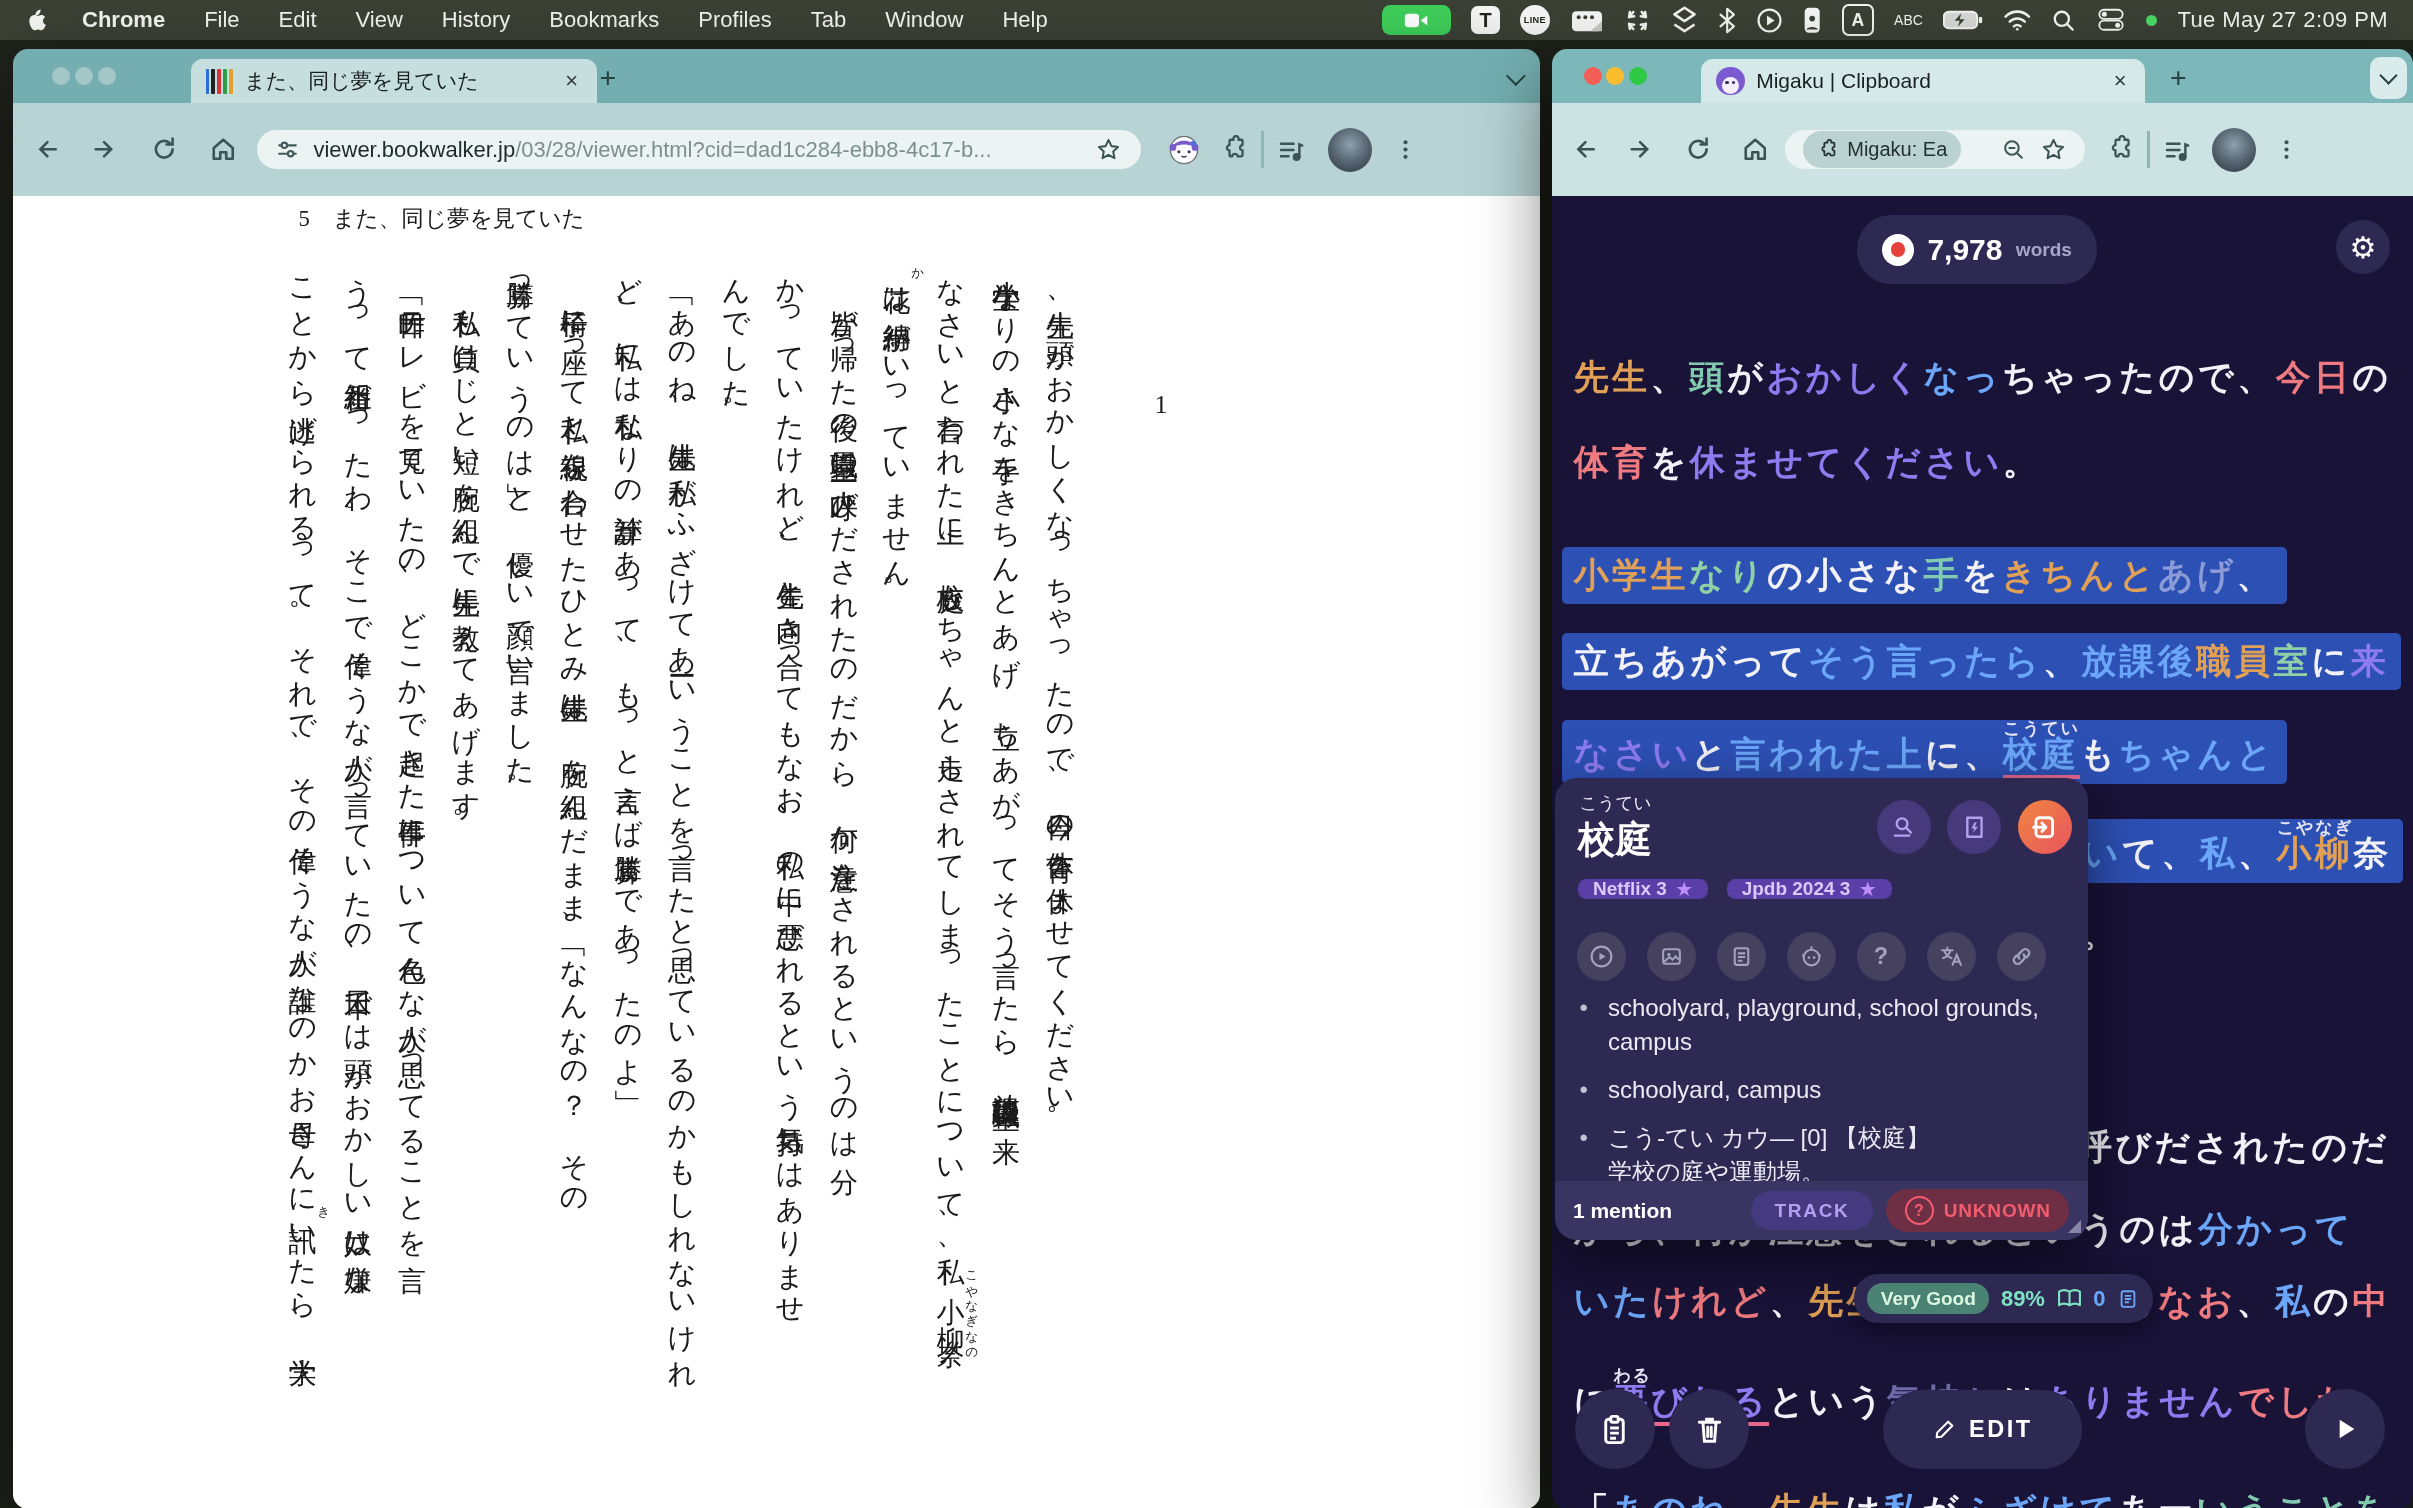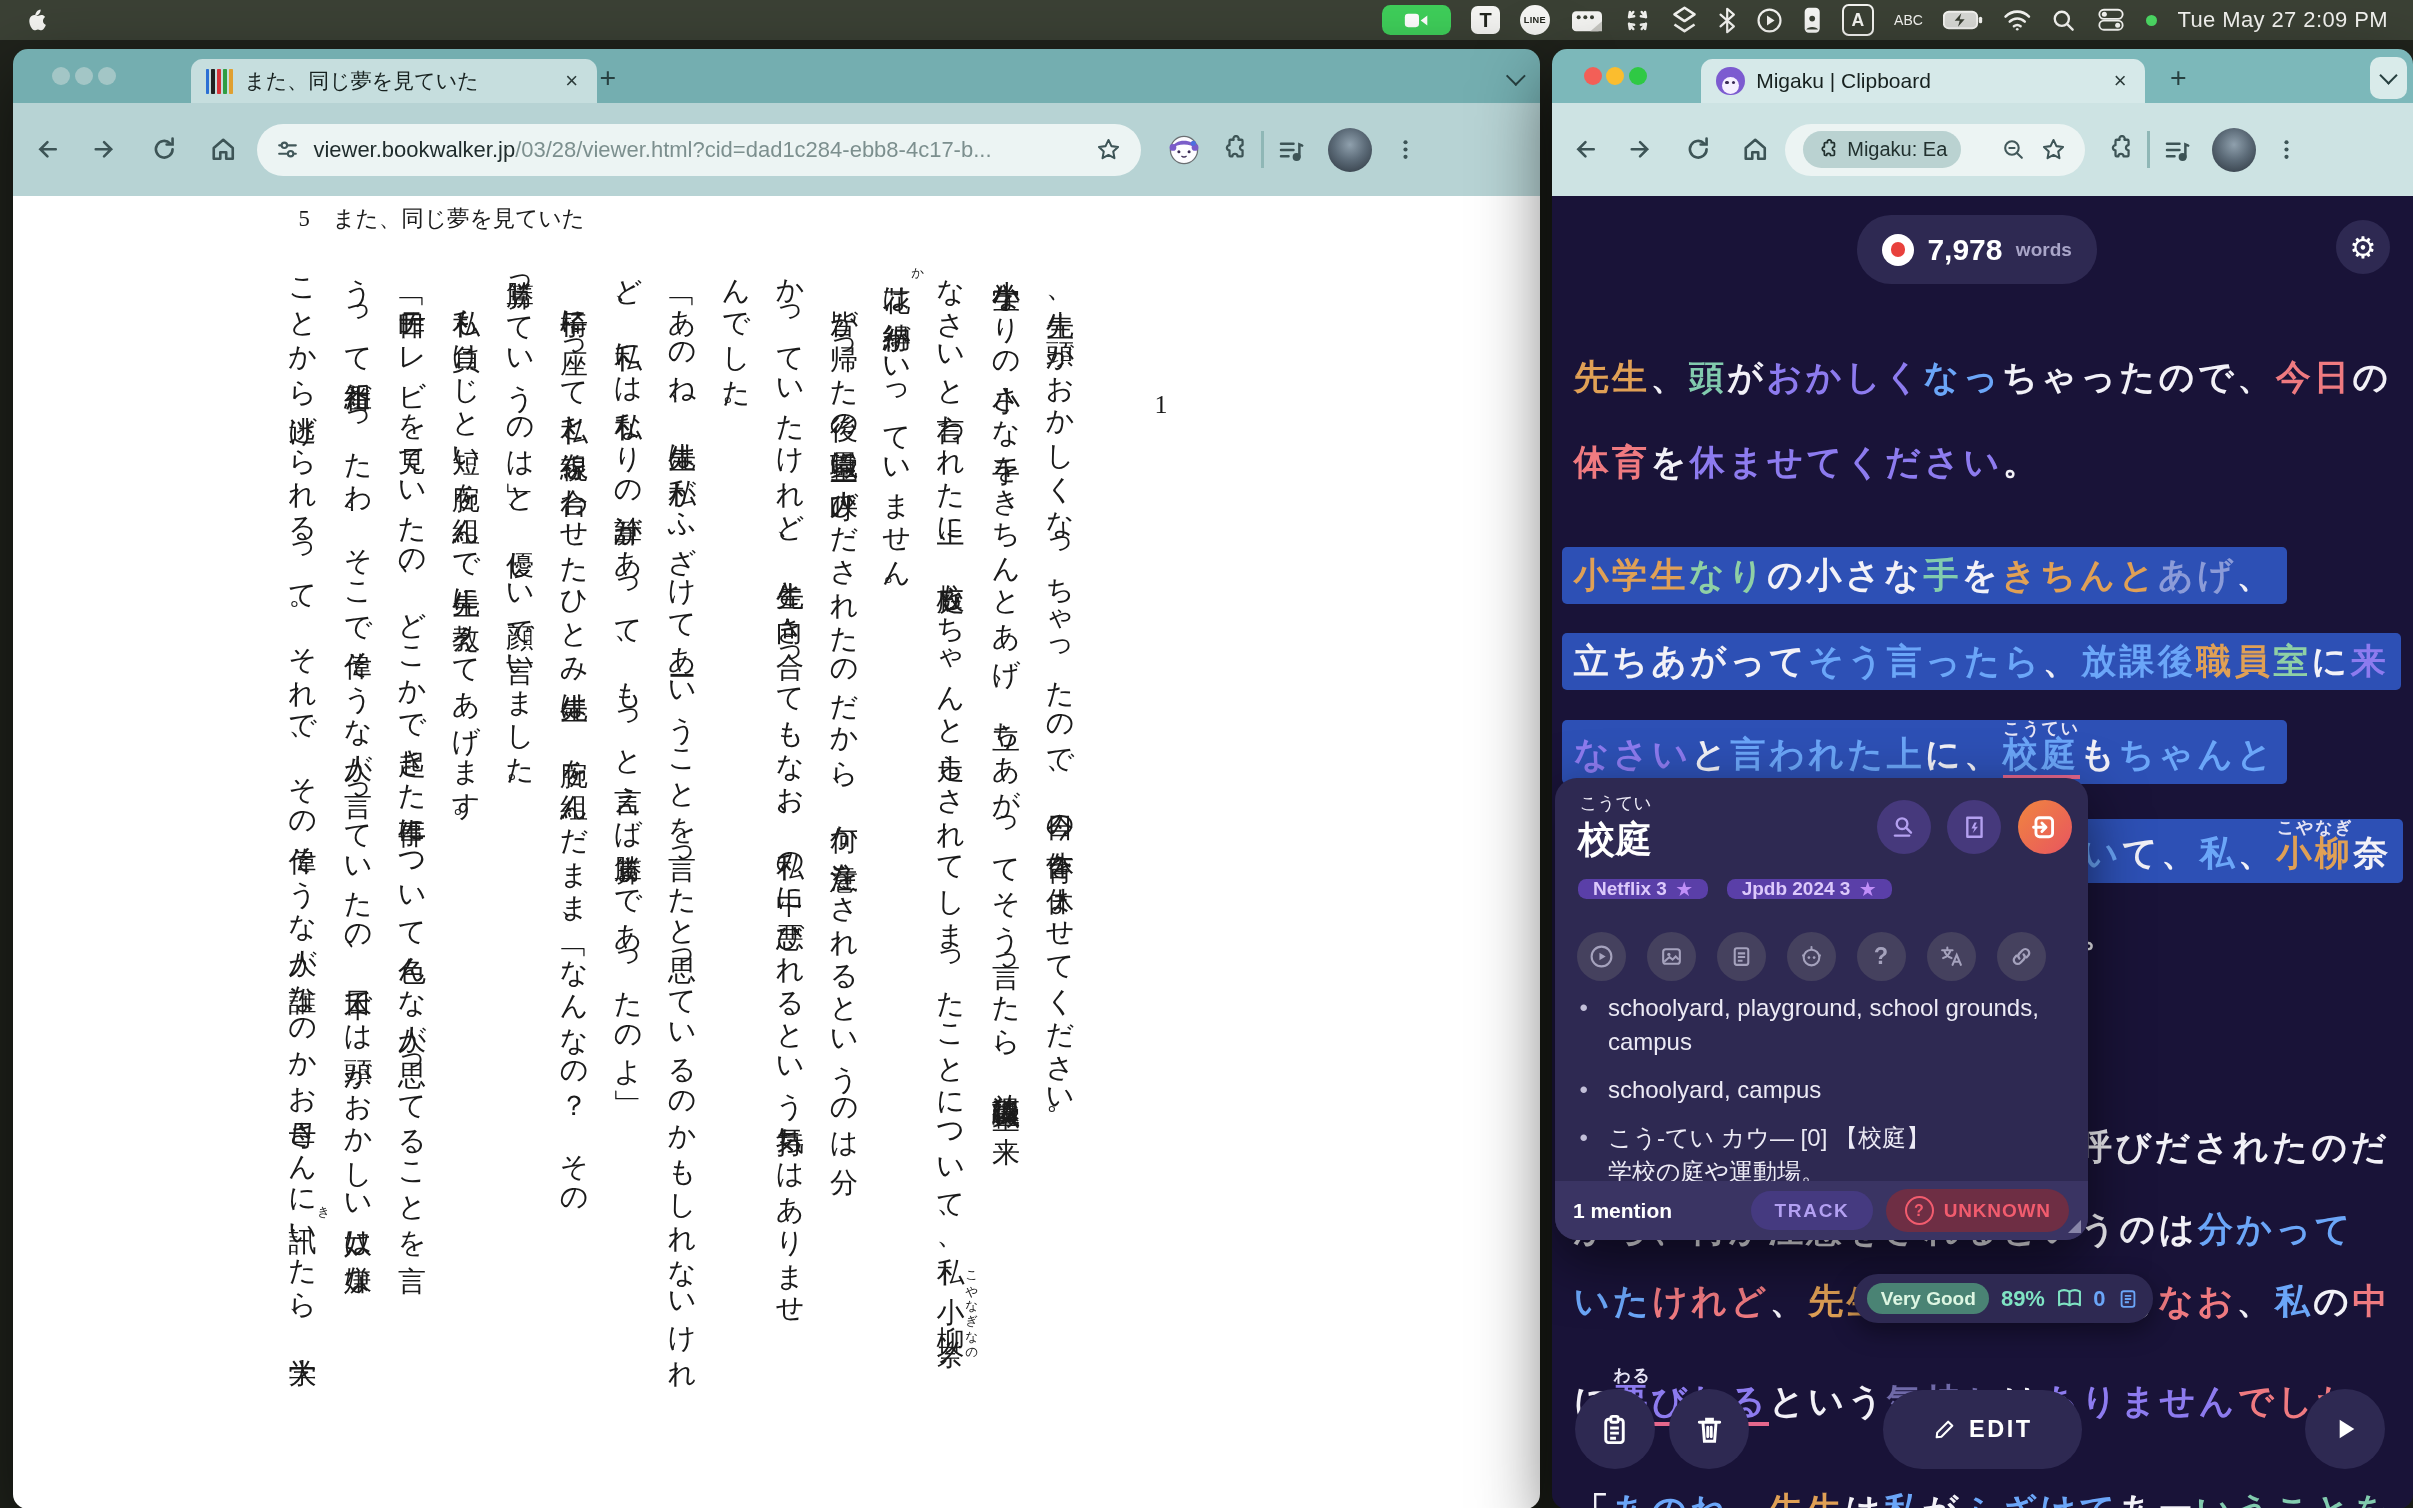--- a/index.html
+++ b/index.html
@@ -38,21 +38,21 @@
   .newtab{position:absolute;top:11.7px;font-size:28.5px;color:#274040;}
   .win-left .newtab{left:587px;} .win-right .newtab{left:618px;}
   .tabsearch{position:absolute;top:18.4px;width:22px;height:22px;}
   .tabsearch i{display:block;width:11.7px;height:11.7px;border-right:2.5px solid #274040;border-bottom:2.5px solid #274040;transform:rotate(45deg);margin:1.7px auto;}
   .win-left .tabsearch{left:1492px;}
   .win-right .tabsearch-pill{position:absolute;left:818px;top:8.4px;width:37px;height:42px;border-radius:10px;background:#d9ebea;display:flex;align-items:center;justify-content:center;}
   .toolbar{position:absolute;left:0;top:54px;width:100%;height:93px;display:flex;align-items:center;}
   .win-left .toolbar{background:var(--c-theme_toolbar_left);}
   .win-right .toolbar{background:var(--c-theme_toolbar_right);}
   .navic{width:37px;height:37px;display:flex;align-items:center;justify-content:center;flex:0 0 auto;}
-  .urlpill{height:52px;border-radius:26px;background:#ecf4f3;display:flex;align-items:center;padding:0 18.4px;box-sizing:border-box;gap:13.4px;}
+  .urlpill{height:39px;border-radius:26px;background:#ecf4f3;display:flex;align-items:center;padding:0 18.4px;box-sizing:border-box;gap:13.4px;}
   .win-left .urlpill{width:884px;margin-left:15px;}
   .win-right .urlpill{width:300px;margin-left:11.7px;}
   .urltext{font-size:22px;color:#1e2b2b;white-space:nowrap;overflow:hidden;flex:1;}
   .urltext .path{color:#7c8f8e;}
   .extchip{height:37px;border-radius:18.4px;background:#bad2d1;display:flex;align-items:center;gap:8.4px;padding:0 13.4px;font-size:20px;color:#22312f;white-space:nowrap;}
   .sep{width:2.5px;height:37px;background:#8fb7b6;margin:0 8.4px;flex:0 0 auto;}
   .avatar{width:44px;height:44px;border-radius:50%;background:radial-gradient(circle at 50% 38%,#8fa0ad 0%,#5c6b78 45%,#2a333c 100%);flex:0 0 auto;}
   
   .page{position:absolute;left:0;top:147px;width:100%;height:1313px;background:#ffffff;
     font-family:"Liberation Serif","DejaVu Serif",serif;color:#1b1b1b;}
@@ -128,20 +128,32 @@
 <body>
 
 <div class="screen">
 
   <div class="menubar">
     <span>
       <svg width="22" height="25" viewBox="0 0 20 24" fill="#f4f4f1">
           <path d="M13.1 5.6c.9-1.1 1.5-2.6 1.3-4.1-1.3.1-2.9.9-3.8 2-.8 1-1.5 2.6-1.3 4 1.4.1 2.9-.8 3.8-1.9zm3.6 6.7c0-2.4 2-3.6 2.1-3.7-1.1-1.7-2.9-1.9-3.5-1.9-1.5-.2-2.9.9-3.7.9-.8 0-1.9-.9-3.2-.8-1.6 0-3.1 1-4 2.4-1.7 3-.4 7.4 1.2 9.8.8 1.2 1.8 2.5 3.1 2.4 1.2 0 1.7-.8 3.2-.8s1.9.8 3.2.8c1.3 0 2.2-1.2 3-2.4.9-1.4 1.3-2.7 1.3-2.8-.1 0-2.7-1-2.7-3.9z"></path>
         </svg>
     </span>
+    <span class="menus">
+        <span>Chrome</span>
+        <span>File</span>
+        <span>Edit</span>
+        <span>View</span>
+        <span>History</span>
+        <span>Bookmarks</span>
+        <span>Profiles</span>
+        <span>Tab</span>
+        <span>Window</span>
+        <span>Help</span>
+      </span>
     <span class="mb-spacer"></span>
     <span class="status">
       <span class="campill">
         <svg width="25" height="17" viewBox="0 0 30 20">
             <rect x="1" y="2" width="17" height="16" rx="4" fill="#fff"></rect>
             <path d="M20 10 L28 4 V16 Z" fill="#fff"></path>
           </svg>
       </span>
       <span class="sqT">T</span>
       <span class="linebub">LINE</span>

